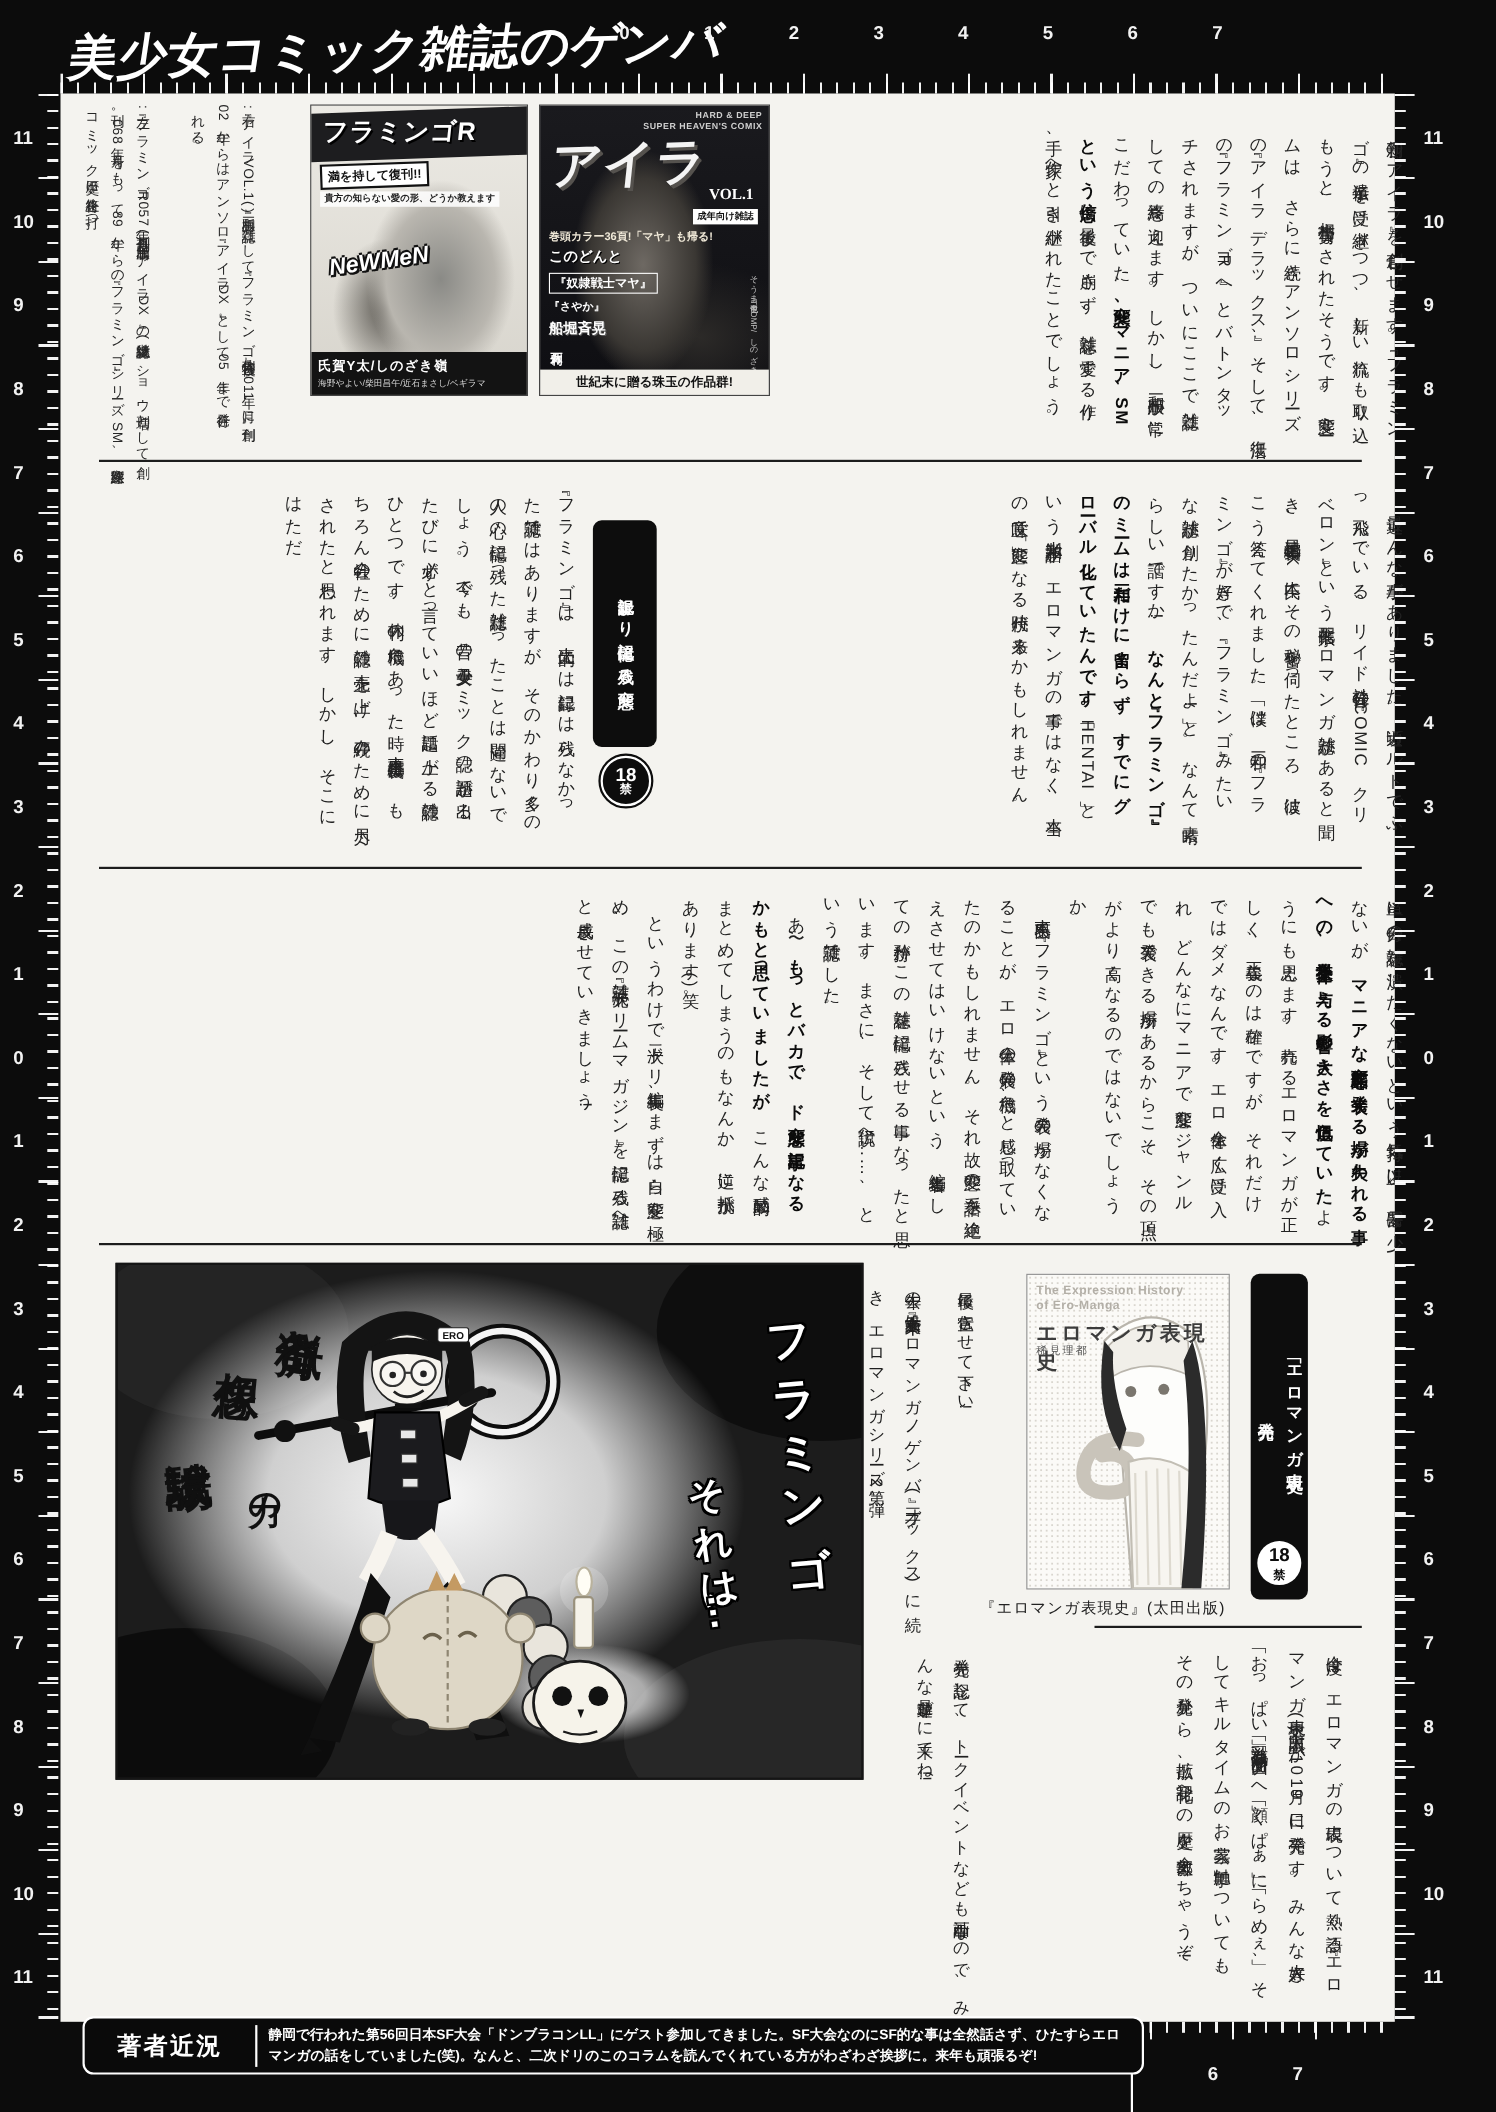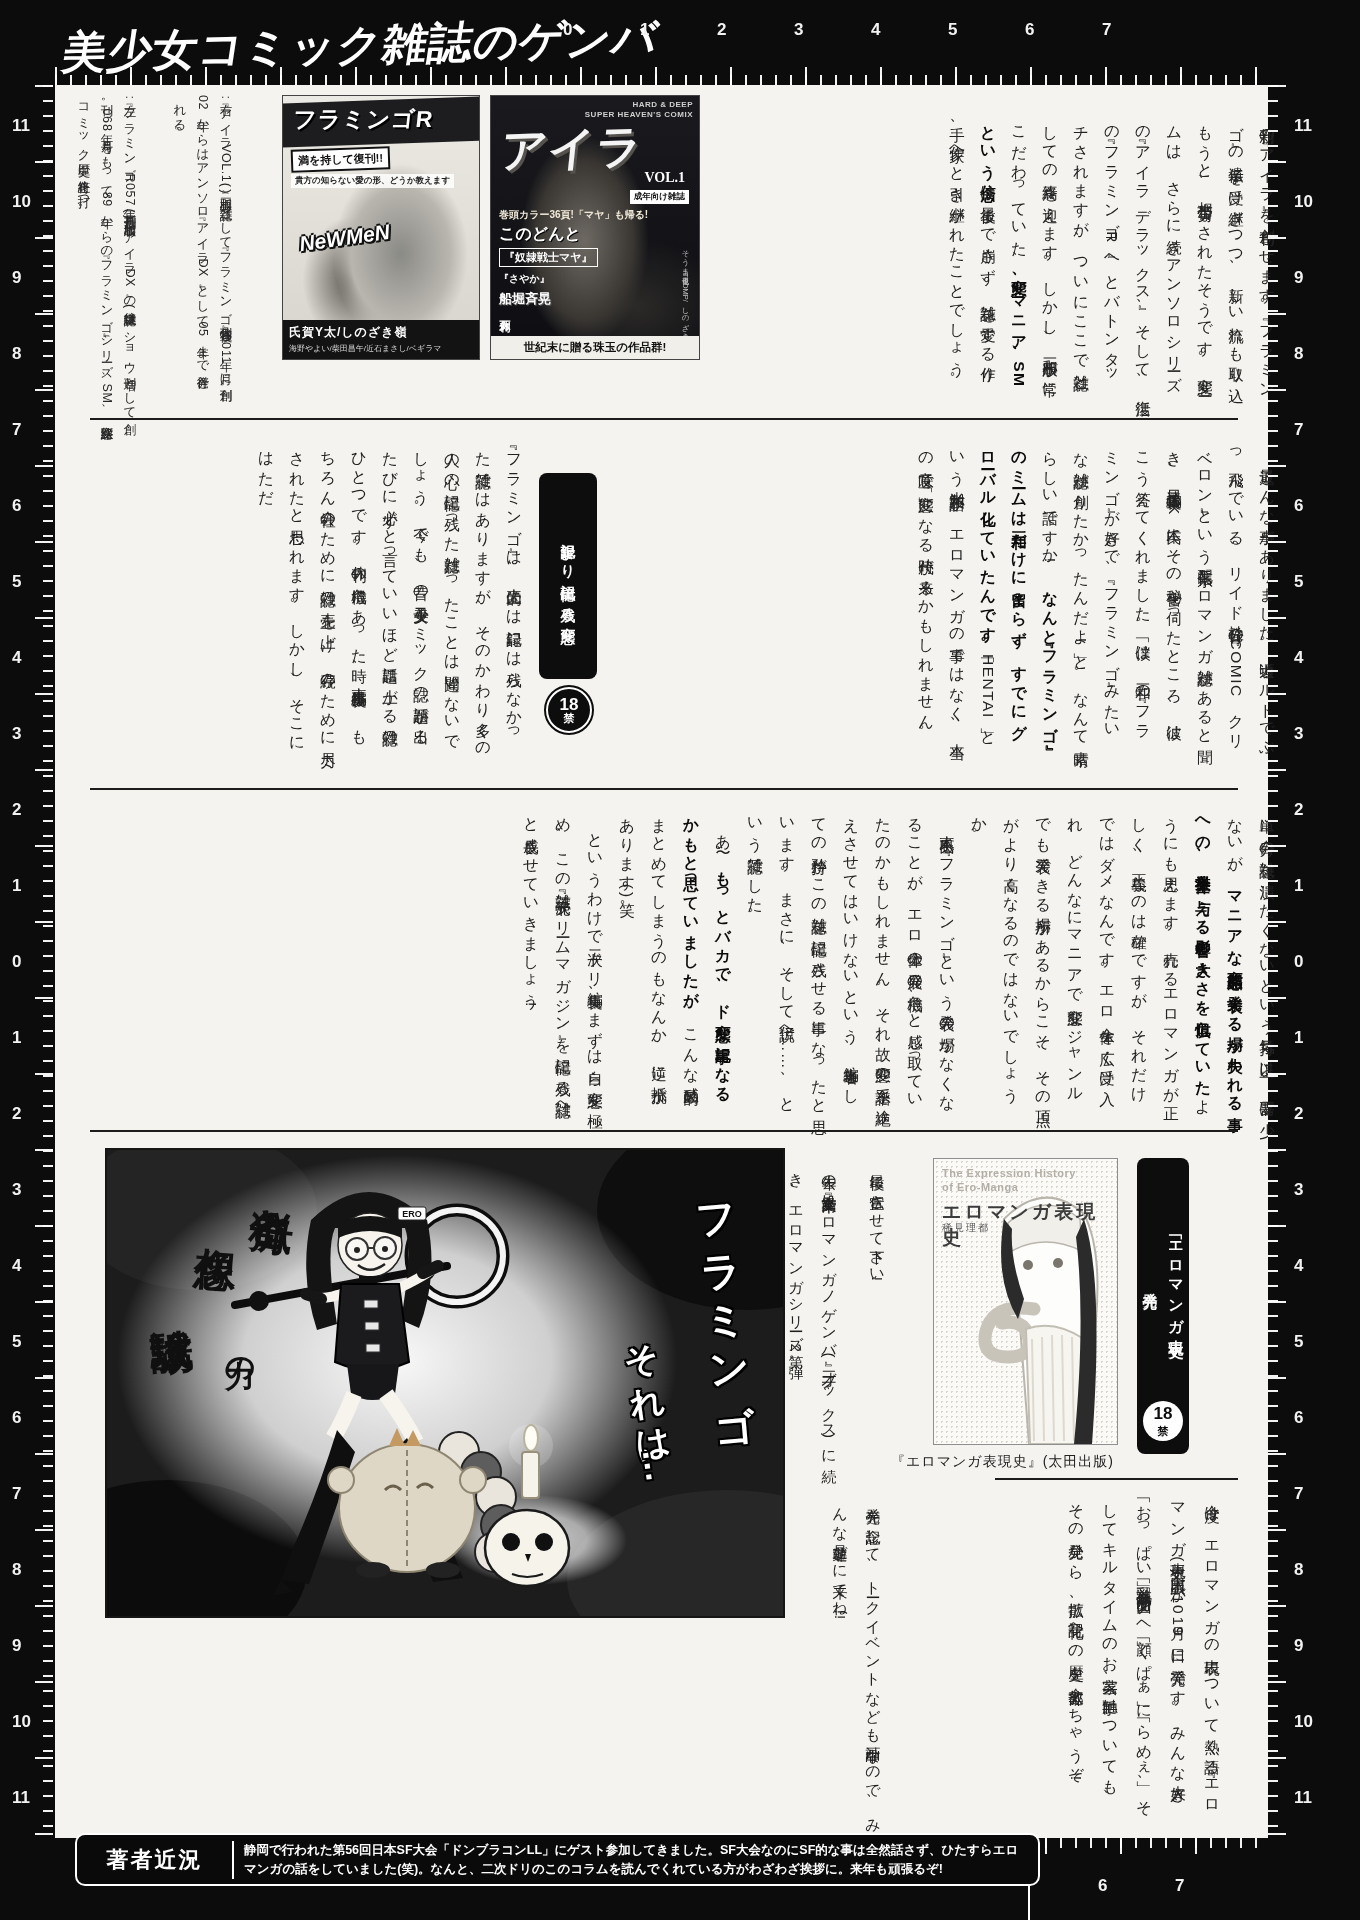--- a/index.html
+++ b/index.html
@@ -40,21 +40,21 @@
   
   #cover-ayla{left:435px;top:10px;width:210px;height:265px;background:
     radial-gradient(80px 130px at 45% 55%,#6e6963 0%,#3a3733 60%,transparent 80%),
     radial-gradient(120px 90px at 70% 80%,#2c2a28 0%,transparent 75%),
     linear-gradient(#1a1a1e,#0e0e12);}
   .ayla-head{position:absolute;right:6px;top:4px;text-align:right;font-size:8px;line-height:1.3;color:#cfcfcf;font-weight:700;letter-spacing:.5px;}
   .ayla-logo{position:absolute;left:10px;top:22px;font-size:46px;font-weight:900;color:#f4f4f4;transform:skewX(-8deg) rotate(-2deg);text-shadow:3px 3px 0 #55524e;}
   .ayla-vol{position:absolute;right:14px;top:74px;font-size:14px;font-weight:700;color:#fff;font-family:"Liberation Serif","DejaVu Serif",serif;}
   .ayla-rating{position:absolute;right:10px;top:94px;background:#fff;color:#111;font-size:8.5px;font-weight:800;padding:1px 4px;}
   .ayla-color{position:absolute;left:8px;top:112px;font-size:10px;color:#f0e9d8;font-weight:700;}
-  .ayla-kono{position:absolute;left:8px;top:128px;font-size:16px;font-weight:900;color:#fff;text-shadow:1px 1px 0 #000;}
+  .ayla-kono{position:absolute;left:8px;top:128px;font-size:13px;font-weight:900;color:#fff;text-shadow:1px 1px 0 #000;}
   .ayla-t1{position:absolute;left:8px;top:152px;font-size:11px;font-weight:800;color:#fff;border:1px solid #fff;padding:1px 4px;}
   .ayla-t2{position:absolute;left:8px;top:176px;font-size:10px;font-weight:800;color:#fff;}
   .ayla-a2{position:absolute;left:8px;top:194px;font-size:13px;font-weight:900;color:#fdfdfd;text-shadow:1px 1px 0 #5a5a5a;}
   .ayla-sub{position:absolute;right:8px;top:130px;text-align:right;font-size:7.5px;line-height:1.5;color:#c2c2c2;}
   .ayla-man{position:absolute;left:6px;top:216px;font-size:11px;font-weight:800;color:#fff;}
   .ayla-band{position:absolute;left:0;bottom:0;width:100%;background:#f1efe9;color:#111;text-align:center;font-size:11.5px;font-weight:800;padding:4px 0;}
   
   #band1-text{position:absolute;left:660px;top:30px;width:568px;height:278px;}
   #band2-right{position:absolute;left:628px;top:356px;width:600px;height:310px;}
   #band2-left{position:absolute;left:43px;top:356px;width:432px;height:310px;}

